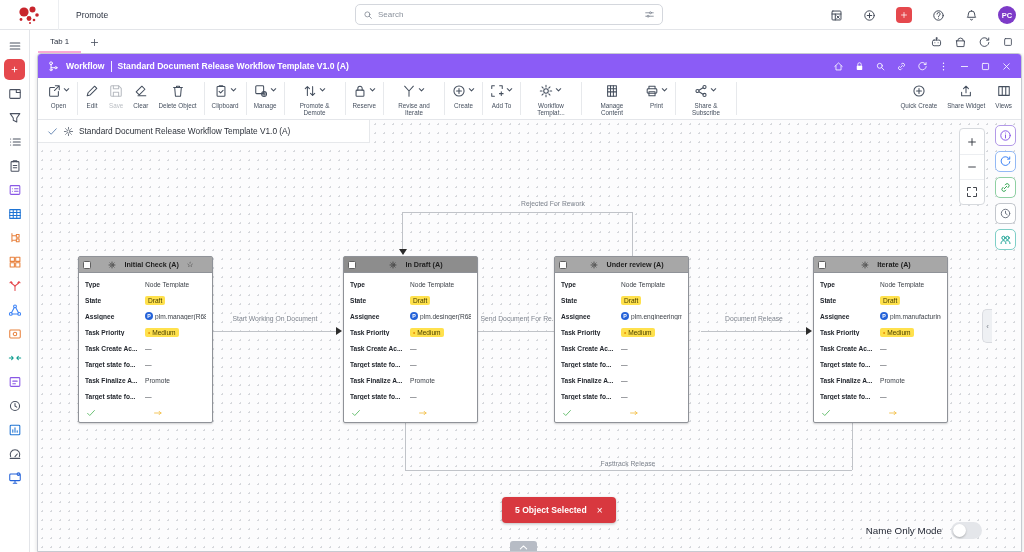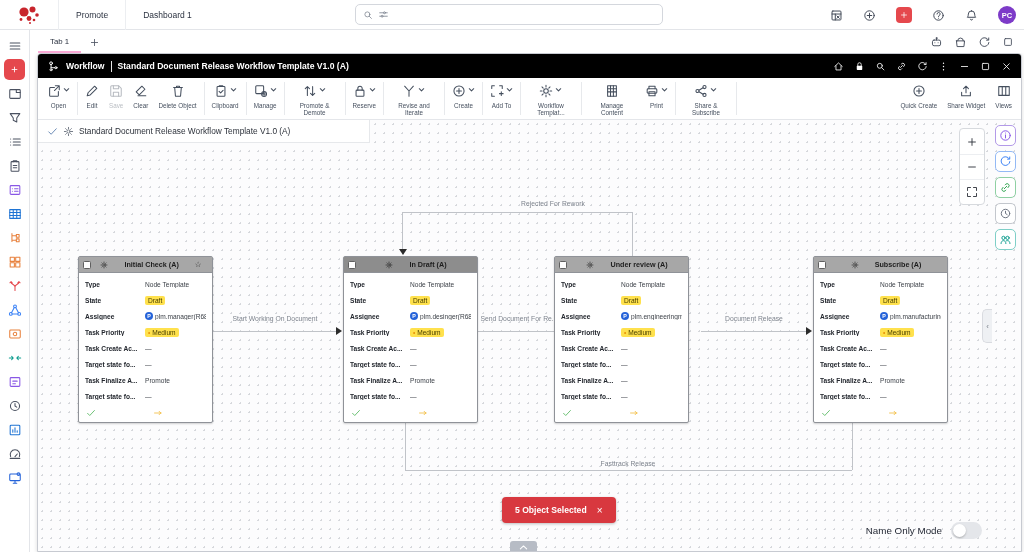--- a/index.html
+++ b/index.html
@@ -20,21 +20,21 @@
 .sidebar{position:absolute;left:0;top:30px;bottom:0;width:30px;background:#fff;border-right:1px solid #e3e5e9;display:flex;flex-direction:column;align-items:center;padding-top:5px;gap:3px;z-index:5}
 .sbtn{width:21px;height:21px;border-radius:5px;display:flex;align-items:center;justify-content:center;color:#4b5261;flex:none;cursor:pointer}
 .sbtn.red{background:#e5484d;color:#fff}
 
 .tabbar{position:absolute;left:30px;top:30px;right:0;height:23px;background:#fff;display:flex;align-items:flex-end;z-index:4}
 .tab{height:22px;display:flex;align-items:center;padding:0 12px;font-size:7.8px;color:#2b3240;border-bottom:2px solid #f9a8d4;margin-left:8px;cursor:pointer}
 .addtab{height:22px;display:flex;align-items:center;padding:0 8px;color:#4b5261;cursor:pointer}
 .tab-icons{margin-left:auto;display:flex;gap:11px;align-items:center;padding-right:10px;height:22px;color:#4a5160}
 
 .window{position:absolute;left:37px;top:53px;width:985px;height:499px;border:1px solid #c7cad1;border-radius:4px 4px 0 0;box-shadow:0 1px 4px rgba(0,0,0,.14);background:#fff;overflow:hidden;z-index:3}
-.titlebar{height:24px;background:#000000;display:flex;align-items:center;color:#fff;padding:0 9px;gap:6px}
+.titlebar{height:24px;background:#8b5cf6;display:flex;align-items:center;color:#fff;padding:0 9px;gap:6px}
 .tb-app,.tb-title{font-size:8.6px;font-weight:bold;white-space:nowrap}
 .tb-div{width:1px;height:11px;background:#fff;opacity:.9}
 .tb-icons{margin-left:auto;display:flex;gap:10px;align-items:center}
 .tb-icons span{display:flex;cursor:pointer}
 
 .toolbar{height:42px;border-bottom:1px solid #e4e6ea;display:flex;align-items:stretch;padding:0 4px;background:#fff}
 .tbtn{display:flex;flex-direction:column;align-items:center;padding:6px 5px 0;color:#454f5e;cursor:pointer}
 .ticon{display:flex;align-items:flex-start;gap:2px;height:15px}
 .tlbl{font-size:6.3px;margin-top:3px;text-align:center;line-height:1.18;max-width:46px;color:#454f5e}
 .chv{width:7px;height:6px;fill:none;stroke:currentColor;stroke-width:1.2;stroke-linecap:round;stroke-linejoin:round;margin-top:3px}
@@ -54,21 +54,21 @@
 .rb-blue{color:#3b82f6;border-color:#93b9f5}
 .rb-green{color:#2da44e;border-color:#8fd0a3}
 .rb-gray{color:#6b7280;border-color:#c3c7cd}
 .rb-teal{color:#0f9d8f;border-color:#7fcfc7}
 .handle{position:absolute;right:29px;top:189px;width:10px;height:34px;background:#eef0f3;border:1px solid #d9dbe0;border-right:0;border-radius:5px 0 0 5px;display:flex;align-items:center;justify-content:center;color:#7c828c;font-size:8px;cursor:pointer}
 
 .node{position:absolute;top:136px;width:135px;background:#fff;border:1px solid #8f9298;border-radius:2px;box-shadow:0 1px 2px rgba(0,0,0,.18)}
 .nhead{height:16px;background:#a7a7a7;display:flex;align-items:center;padding:0 4px;gap:3px;border-bottom:1px solid #8f9298}
 .node.sel .nhead{background:#8d8d8d}
 .ncheck{width:8px;height:8px;border:1px solid #5f5f5f;background:#fdfdfd;border-radius:1.5px;flex:none;cursor:pointer}
-.nmid{flex:1;display:flex;align-items:center;justify-content:center;gap:16px;min-width:0;color:#1d1d1d}
+.nmid{flex:1;display:flex;align-items:center;justify-content:center;gap:8px;min-width:0;color:#1d1d1d}
 .ntitle{font-size:7.2px;font-weight:bold;white-space:nowrap;overflow:hidden}
 .nstar{font-size:7.5px;line-height:1}
 .nbody{padding:3px 0 0}
 .frow{display:flex;align-items:center;height:16px;padding:0 6px}
 .flab{width:60px;font-size:6.6px;font-weight:bold;color:#23272e;flex:none;white-space:nowrap;overflow:hidden}
 .fval{display:flex;align-items:center;gap:2px;font-size:6.6px;color:#3a3f46;min-width:0}
 .ftx{white-space:nowrap;overflow:hidden}
 .v-badge .ftx,.v-dot .ftx{background:#ffe14d;padding:1px 3px;border-radius:2px;color:#4a4100}
 .v-dot .ftx::before{content:"• ";color:#e8940a;font-weight:bold}
 .pav{display:none;width:8px;height:8px;border-radius:50%;background:#2563d9;color:#fff;font-size:5.3px;font-weight:bold;align-items:center;justify-content:center;flex:none}
@@ -99,26 +99,26 @@
           <circle cx="15.5" cy="4.5" r="3"></circle>
           <circle cx="20" cy="10" r="1.8"></circle>
           <circle cx="12" cy="13.5" r="2.4"></circle>
           <circle cx="17" cy="15" r="1.3"></circle>
           <circle cx="4" cy="14.5" r="1.4"></circle>
           <circle cx="13" cy="18" r="1"></circle>
         </g>
       </svg>
   </div>
   <div class="menu-item">Promote</div>
-  <div class="menu-item">Dashboard 1</div>
   <div class="search">
     <svg class="i" width="10" height="10" viewBox="0 0 16 16">
         <circle cx="7" cy="7" r="4"></circle>
         <path d="M10 10l3.5 3.5"></path>
       </svg>
+    <input type="text" placeholder="Search" style="">
     <svg class="i" width="11" height="11" viewBox="0 0 16 16">
         <path d="M2.5 5.5h5M11 5.5h2.5M2.5 10.5h2M8.5 10.5h5"></path>
         <circle cx="9.3" cy="5.5" r="1.4"></circle>
         <circle cx="6" cy="10.5" r="1.4"></circle>
       </svg>
   </div>
   <div class="top-icons">
     <svg class="i" width="13" height="13" viewBox="0 0 16 16">
         <rect x="2.5" y="2.5" width="11" height="11" rx="1"></rect>
         <path d="M2.5 6.2h11M6.5 6.2v7.3M8.5 8.5l3 3M11.5 8.5l-3 3"></path>
@@ -844,21 +844,21 @@
     </div>
 
     <div class="node" style="left:775px">
       <div class="nhead">
         <span class="ncheck"></span>
         <span class="nmid">
             <svg class="i" width="8" height="8" viewBox="0 0 16 16">
               <circle cx="8" cy="8" r="2.4"></circle>
               <path d="M8 2v1.8M8 12.2V14M2 8h1.8M12.2 8H14M3.8 3.8L5 5M11 11l1.2 1.2M12.2 3.8L11 5M5 11l-1.2 1.2"></path>
             </svg>
-            <span class="ntitle">Subscribe (A)</span>
+            <span class="ntitle">Iterate (A)</span>
           </span>
       </div>
       <div class="nbody">
         <div class="frow">
             <span class="flab">Type</span>
             <span class="fval v-plain">
               <span class="ftx">Node Template</span>
             </span>
           </div>
 

